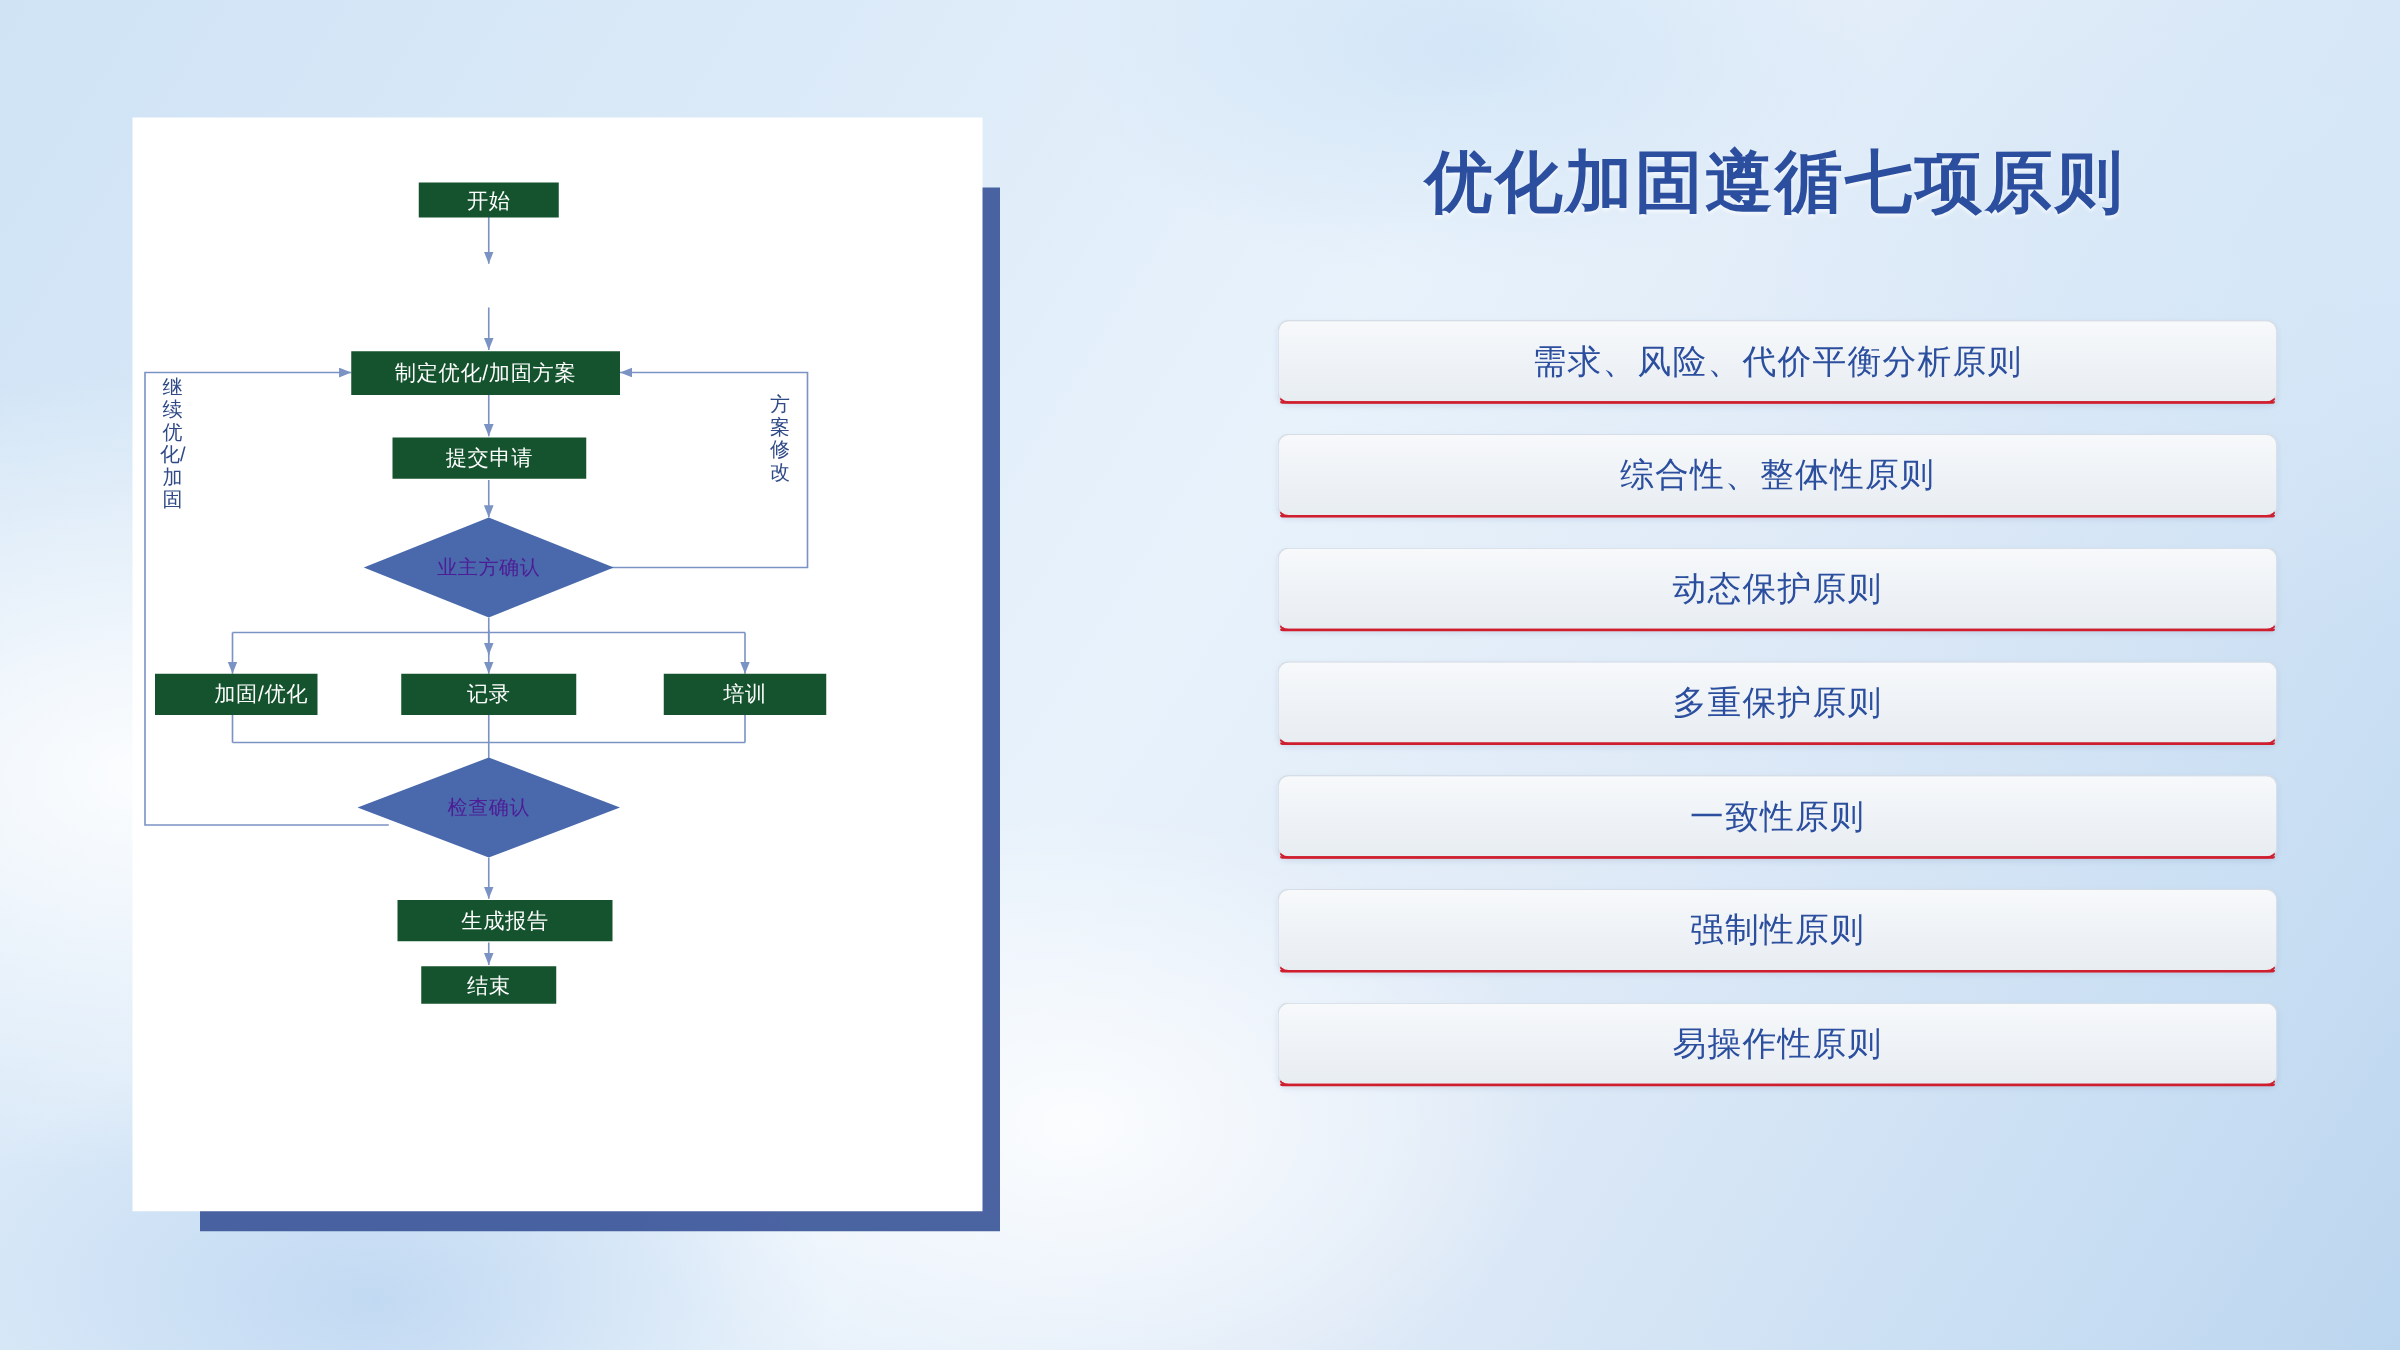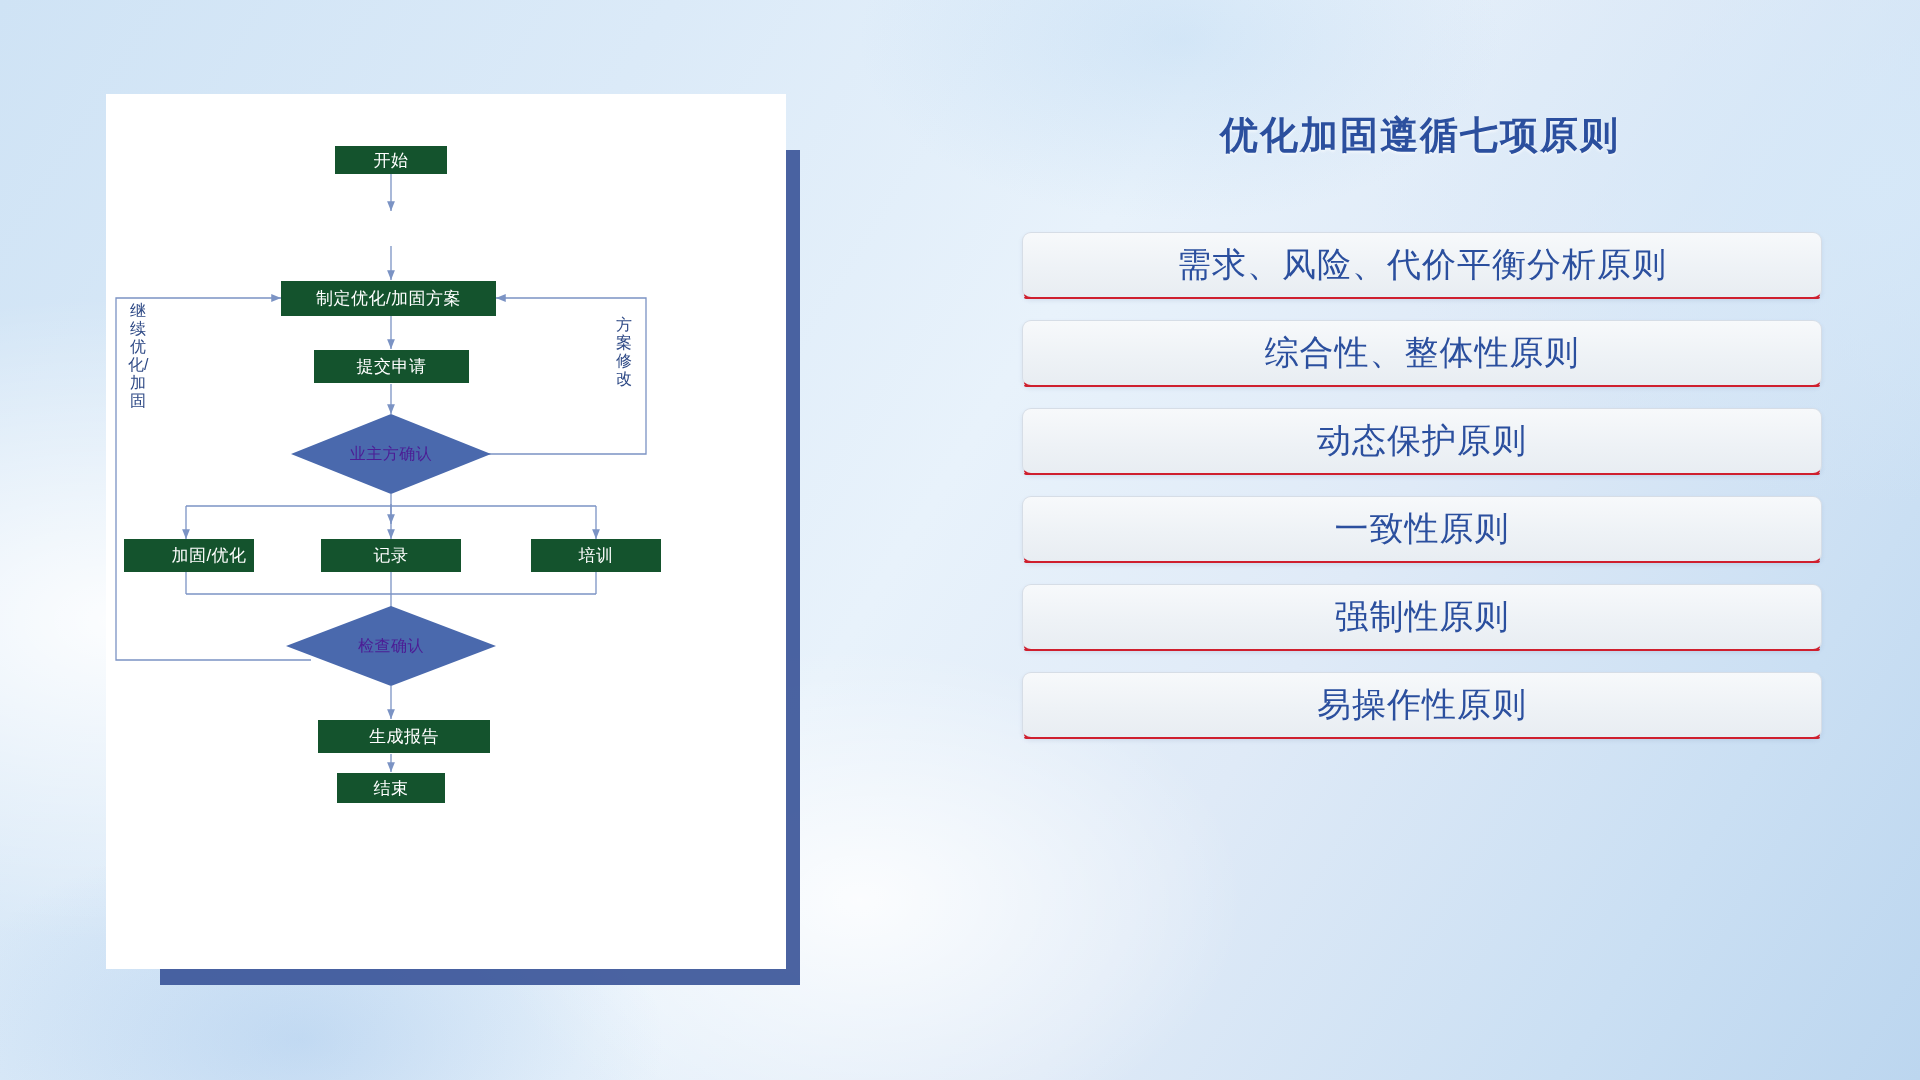--- a/index.html
+++ b/index.html
@@ -98,21 +98,21 @@
   }
 
   
   .right-title {
     position: absolute;
     left: 1020px;
     top: 110px;
     width: 800px;
     text-align: center;
     color: #2b4f9e;
-    font-size: 38px;
+    font-size: 54px;
     font-weight: bold;
     letter-spacing: 2px;
     text-shadow: 0 2px 3px rgba(255,255,255,.6);
   }
   .bars {
     position: absolute;
     left: 1022px;
     top: 232px;
     width: 800px;
   }
@@ -122,23 +122,24 @@
     height: 67px;
     margin-bottom: 21px;
     border-radius: 9px;
     background: linear-gradient(180deg, #f7f9fb 0%, #eef2f6 55%, #e8edf2 100%);
     border: 1px solid #d6dde6;
     border-bottom: 2px solid #cf1f2e;
     display: flex;
     align-items: center;
     justify-content: center;
     color: #2b4f9e;
-    font-size: 34px;
+    font-size: 27px;
     letter-spacing: 1px;
     box-shadow: 0 2px 4px rgba(80,110,160,.12);
+    margin-top: 24px;
   }
   .bar::after {
     content: "";
     position: absolute;
     left: 1px; right: 1px; bottom: -2px;
     height: 2px;
     background: #cf1f2e;
     border-bottom-left-radius: 9px;
     border-bottom-right-radius: 9px;
   }
@@ -225,18 +226,19 @@
     <div class="vlabel" style="left:22px; top:208px;">继续优化/加固</div>
     <div class="vlabel" style="left:508px; top:222px;">方案修改</div>
   </div>
 
   <div class="right-title">优化加固遵循七项原则</div>
 
   <div class="bars">
     <div class="bar">需求、风险、代价平衡分析原则</div>
     <div class="bar">综合性、整体性原则</div>
     <div class="bar">动态保护原则</div>
+    <div class="bar">多重保护原则</div>
     <div class="bar">一致性原则</div>
     <div class="bar">强制性原则</div>
     <div class="bar">易操作性原则</div>
   </div>
 
 </div>
 
 </body></html>

